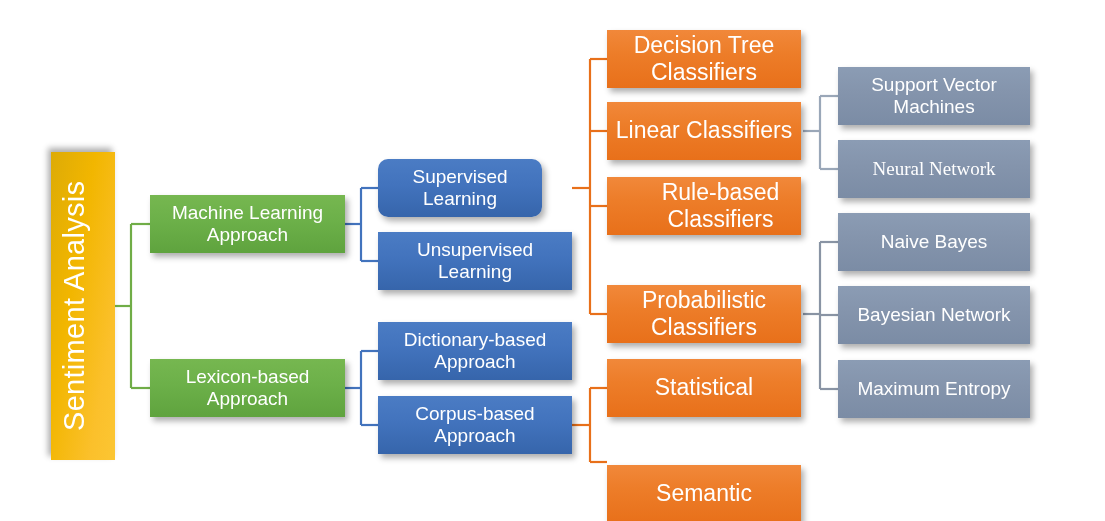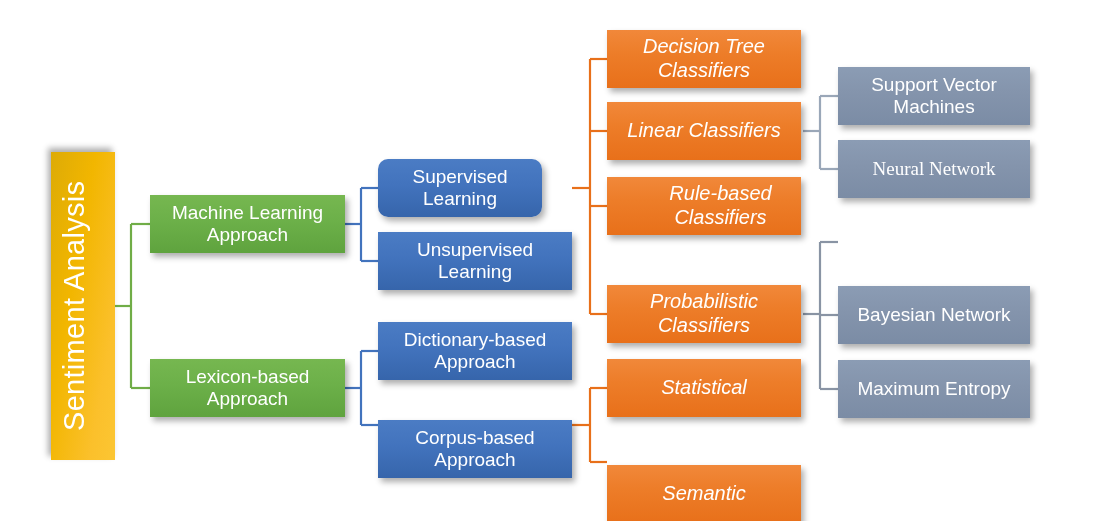--- a/index.html
+++ b/index.html
@@ -60,22 +60,21 @@
 
   
   .node-blue {
     background: linear-gradient(180deg, #4b7cc4 0%, #4273bd 45%, #3665ab 100%);
     font-size: 19px;
   }
 
   
   .node-orange {
     background: linear-gradient(180deg, #f1883a 0%, #ed7d29 40%, #e8701a 100%);
-    font-size: 20px;
-    font-style: italic;
+    font-size: 23px;
   }
 
   
   .node-gray {
     background: linear-gradient(180deg, #8b9cb4 0%, #8494ac 45%, #7b8ca5 100%);
     font-size: 19px;
   }
 </style>
 </head>
 <body>
@@ -157,21 +156,21 @@
   </div>
 
   <div class="node node-blue" style="left:378px; top:232px; width:194px; height:58px;">
     <span>Unsupervised Learning</span>
   </div>
 
   <div class="node node-blue" style="left:378px; top:322px; width:194px; height:58px;">
     <span>Dictionary-based Approach</span>
   </div>
 
-  <div class="node node-blue" style="left:378px; top:396px; width:194px; height:58px;margin-top:24px;">
+  <div class="node node-blue" style="left:378px; top:396px; width:194px; height:58px;">
     <span>Corpus-based Approach</span>
   </div>
 
   <div class="node node-orange" style="left:607px; top:30px; width:194px; height:58px;">
     <span>Decision Tree Classifiers</span>
   </div>
 
   <div class="node node-orange" style="left:607px; top:102px; width:194px; height:58px;">
     <span>Linear Classifiers</span>
   </div>
@@ -193,20 +192,23 @@
   </div>
 
   <div class="node node-gray" style="left:838px; top:67px; width:192px; height:58px;">
     <span>Support Vector Machines</span>
   </div>
 
   <div class="node node-gray" style="left:838px; top:140px; width:192px; height:58px;font-family:Liberation Serif, serif;">
     <span>Neural Network</span>
   </div>
 
+  <div class="node node-gray" style="left:838px; top:213px; width:192px; height:58px;">
+    <span>Naive Bayes</span>
+  </div>
 
   <div class="node node-gray" style="left:838px; top:286px; width:192px; height:58px;">
     <span>Bayesian Network</span>
   </div>
 
   <div class="node node-gray" style="left:838px; top:360px; width:192px; height:58px;">
     <span>Maximum Entropy</span>
   </div>
 
 </div>

